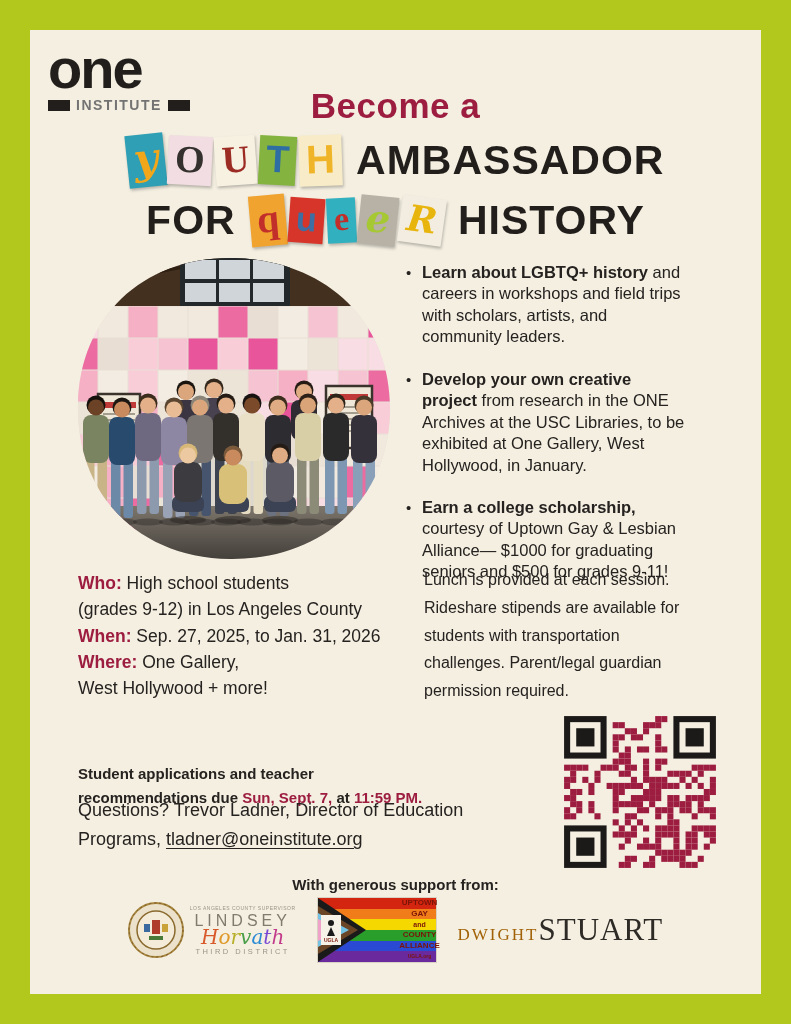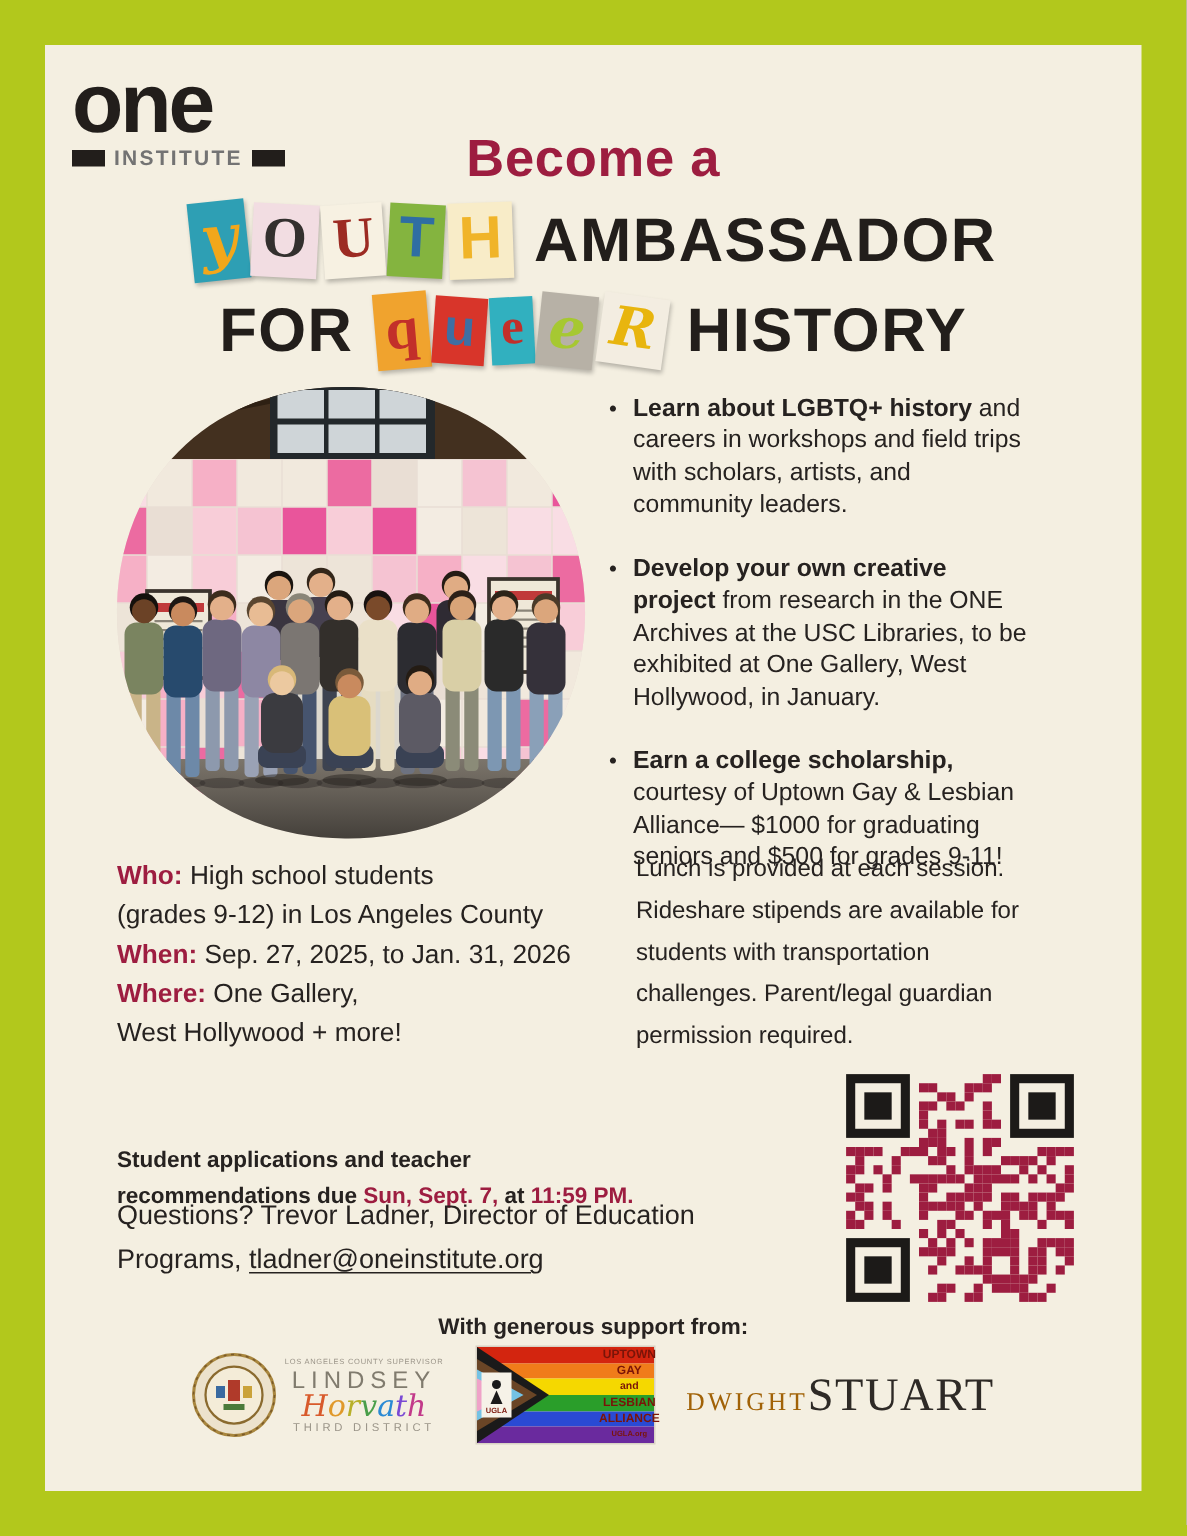--- a/index.html
+++ b/index.html
@@ -620,21 +620,21 @@
             <div class="ugla-stripe" style="background: rgb(211, 37, 15); flex: 1 1 0%;">
               <span style="font-size: 8px;">UPTOWN</span>
             </div>
             <div class="ugla-stripe" style="background: rgb(240, 124, 26); flex: 1 1 0%;">
               <span style="font-size: 8px;">GAY</span>
             </div>
             <div class="ugla-stripe" style="background: rgb(245, 216, 0); flex: 1 1 0%;">
               <span style="font-size: 7px;">and</span>
             </div>
             <div class="ugla-stripe" style="background: rgb(42, 158, 42); flex: 1 1 0%;">
-              <span style="font-size: 8px;">LESBIAN</span>
+              <span style="font-size: 8px;">COUNTY</span>
             </div>
             <div class="ugla-stripe" style="background: rgb(42, 74, 212); flex: 1 1 0%;">
               <span style="font-size: 8px;">ALLIANCE</span>
             </div>
             <div class="ugla-stripe" style="background: rgb(106, 42, 158); flex: 1 1 0%;">
               <span style="font-size: 5px;">UGLA.org</span>
             </div>
           </div>
         <svg class="ugla-chev" width="48" height="64" viewBox="0 0 48 64" aria-hidden="true">
           <polygon points="0,0 48,32 0,64" fill="#1a1a1a"></polygon>

